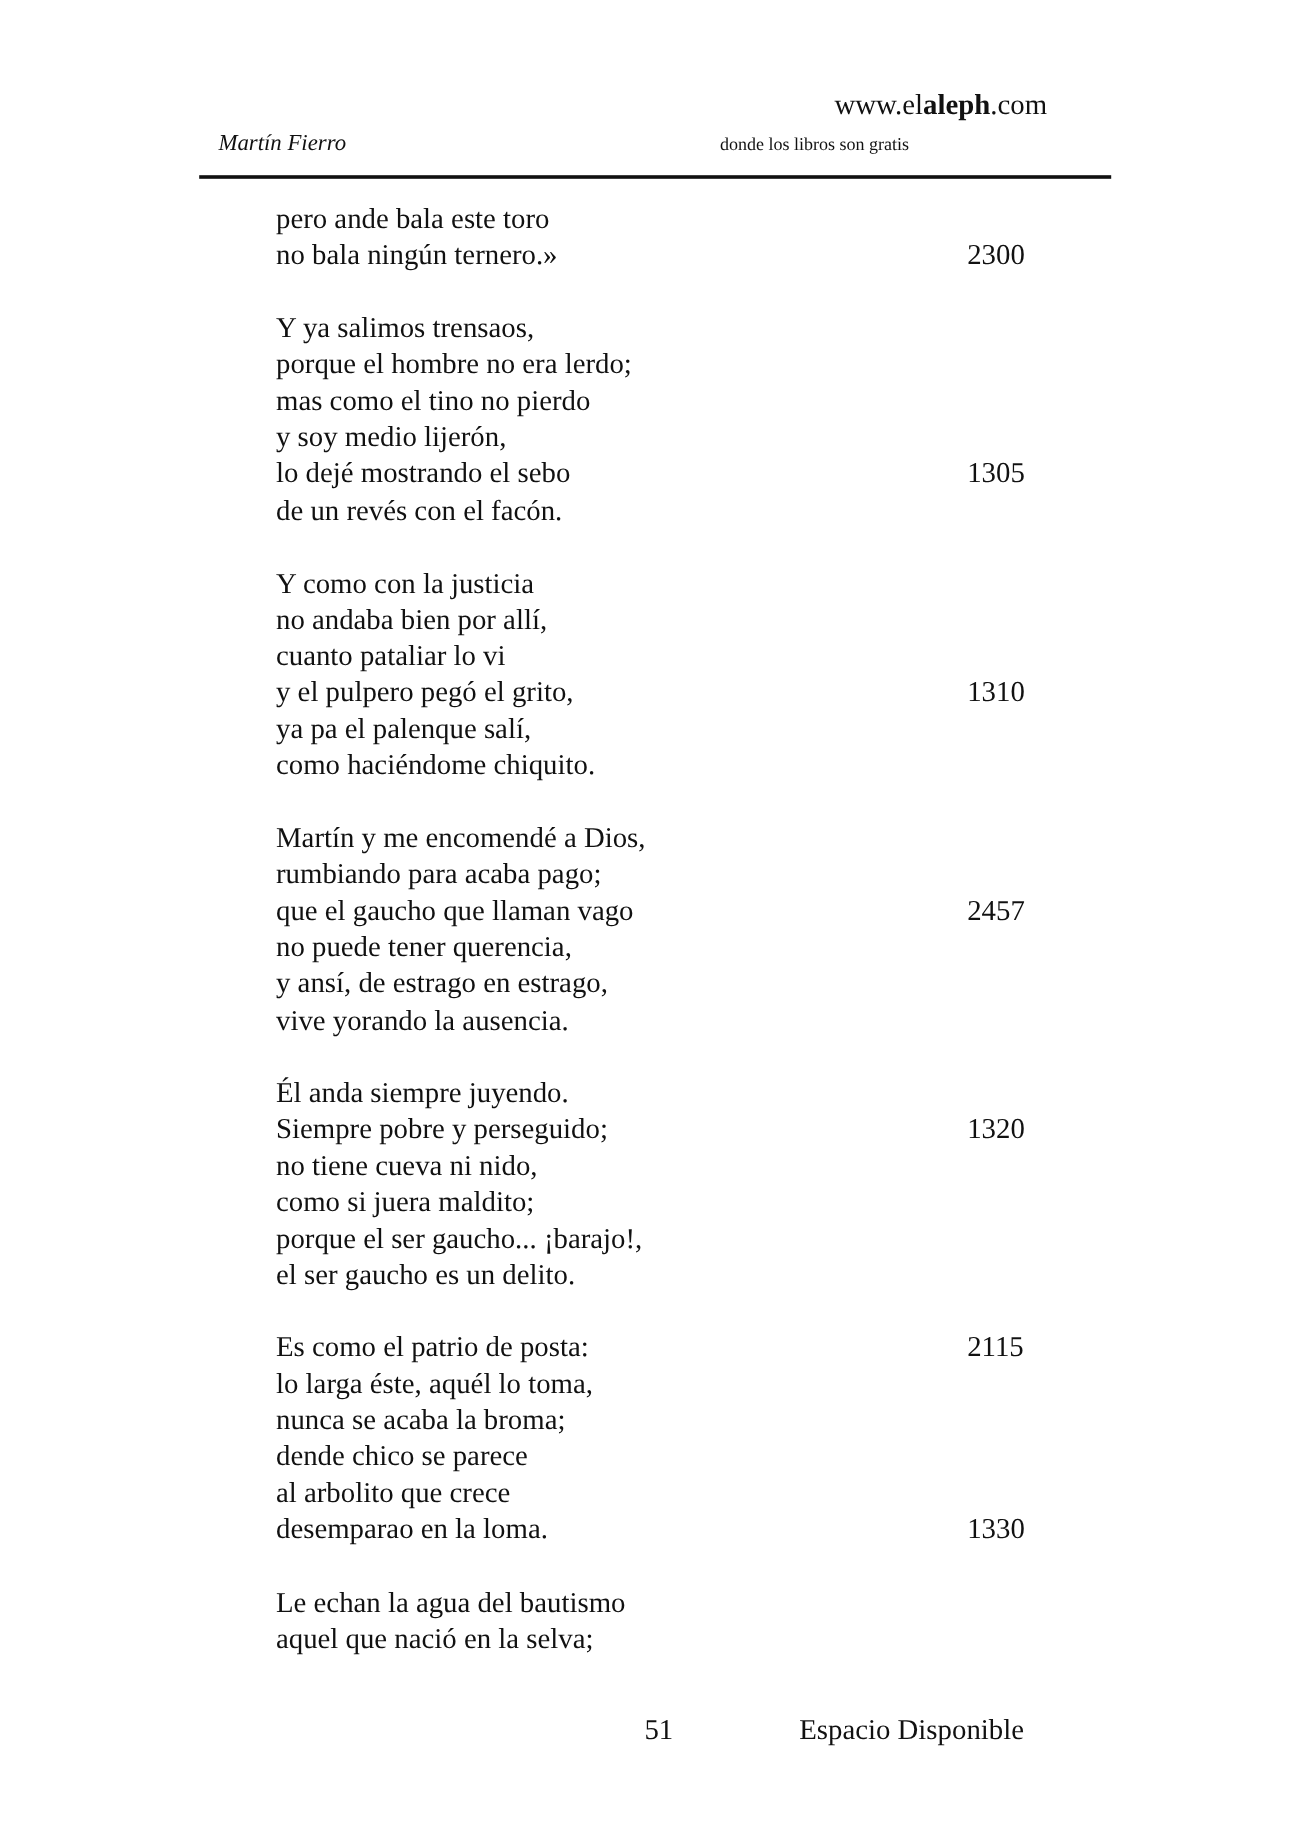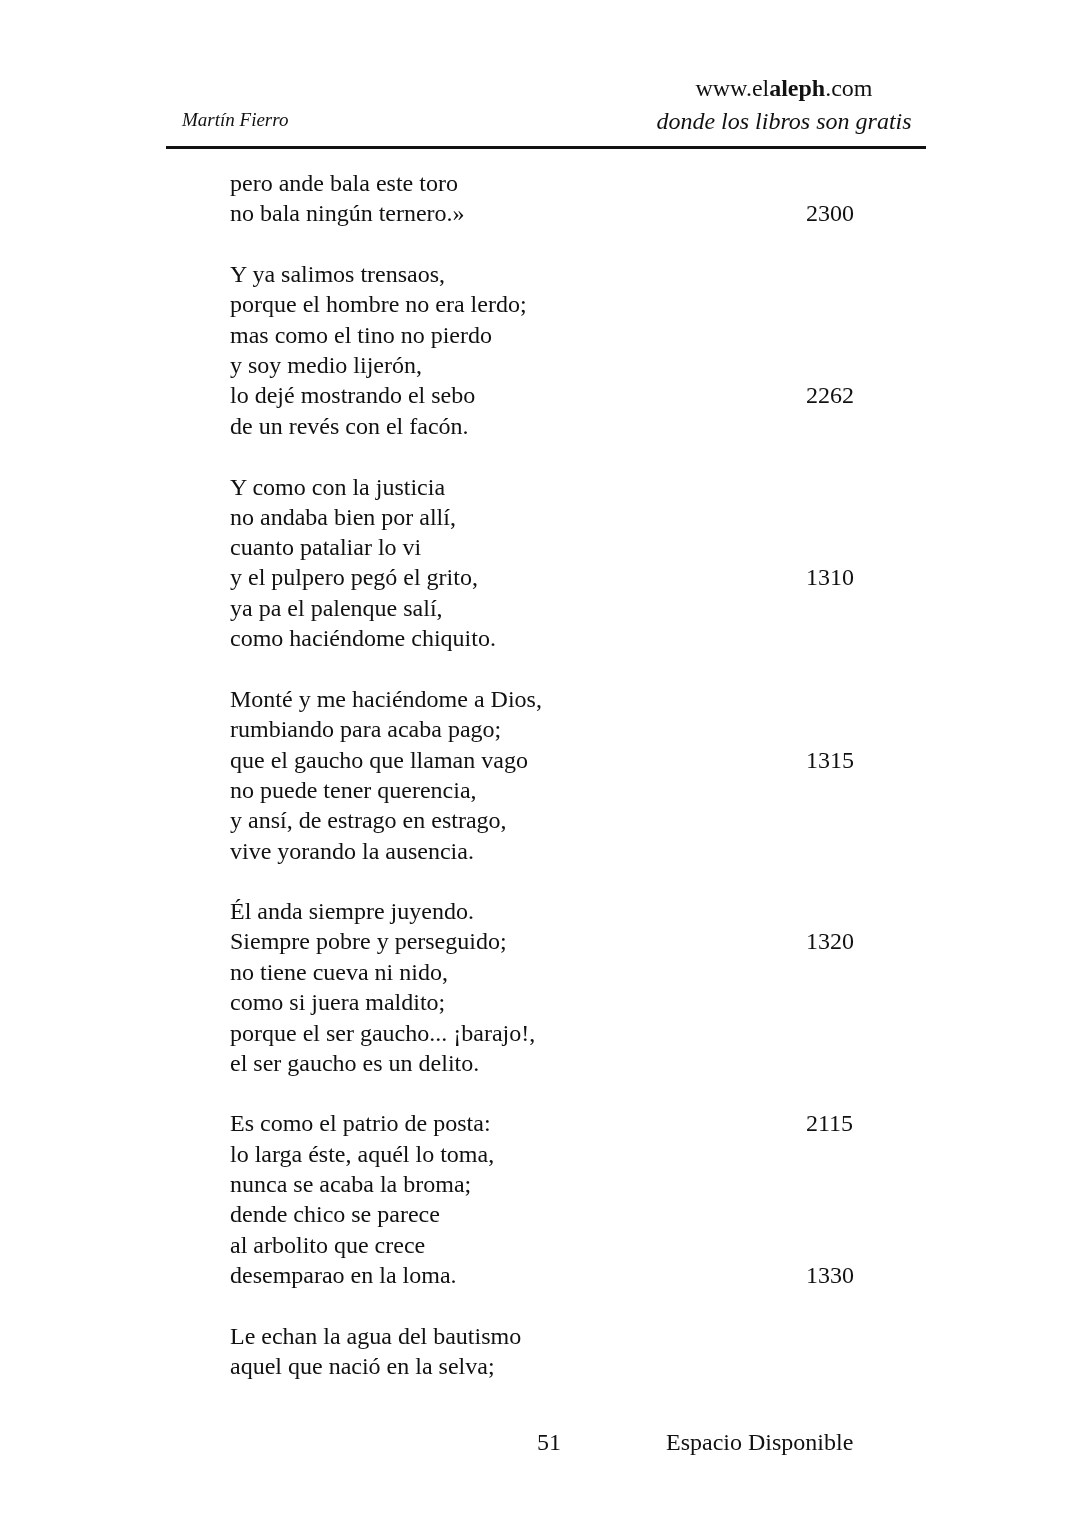--- a/index.html
+++ b/index.html
@@ -1,21 +1,21 @@
 <!DOCTYPE html>
 <html><head>
   <meta charset="utf-8">
   <style>
     html, body { margin: 0; padding: 0; background: #ffffff; }
     body { width: 1080px; height: 1529px; position: relative; overflow: hidden;
            font-family: "Liberation Serif", "DejaVu Serif", serif; color: #111; }
     .hdr-title { position: absolute; left: 182px; top: 105px; font-size: 19px; font-style: italic; line-height: 30px; }
     .hdr-site { position: absolute; left: 600px; width: 368px; top: 73px; text-align: center; font-size: 24px; line-height: 30px; }
     .hdr-site b { font-weight: bold; }
-    .hdr-tag { position: absolute; left: 600px; width: 368px; top: 109px; text-align: center; font-size: 24px; line-height: 24px; font-style: italic; }
+    .hdr-tag { position: absolute; left: 600px; width: 368px; top: 109px; font-size: 15px; line-height: 24px; }
     .rule { position: absolute; left: 166px; width: 760px; top: 146px; height: 3px; background: #111; }
     .verse { position: absolute; left: 182px; font-size: 24px; line-height: 30px; white-space: nowrap; margin-left: 48px; }
     .lnum { position: absolute; left: 806px; font-size: 24px; line-height: 30px; }
     .pnum { position: absolute; left: 537px; top: 1427px; font-size: 24px; line-height: 30px; }
     .footer-note { position: absolute; left: 666px; top: 1427px; font-size: 24px; line-height: 30px; }
   </style>
 </head>
 <body>
 
 <div>
@@ -37,21 +37,21 @@
   <div class="verse" style="top:380px">lo dejé mostrando el sebo</div>
   <div class="verse" style="top:411px">de un revés con el facón.</div>
 
   <div class="verse" style="top:472px">Y como con la justicia</div>
   <div class="verse" style="top:502px">no andaba bien por allí,</div>
   <div class="verse" style="top:532px">cuanto pataliar lo vi</div>
   <div class="verse" style="top:562px">y el pulpero pegó el grito,</div>
   <div class="verse" style="top:593px">ya pa el palenque salí,</div>
   <div class="verse" style="top:623px">como haciéndome chiquito.</div>
 
-  <div class="verse" style="top:684px">Monté y me haciéndome a Dios,</div>
+  <div class="verse" style="top:684px">Martín y me encomendé a Dios,</div>
   <div class="verse" style="top:714px">rumbiando para acaba pago;</div>
   <div class="verse" style="top:745px">que el gaucho que llaman vago</div>
   <div class="verse" style="top:775px">no puede tener querencia,</div>
   <div class="verse" style="top:805px">y ansí, de estrago en estrago,</div>
   <div class="verse" style="top:836px">vive yorando la ausencia.</div>
 
   <div class="verse" style="top:896px">Él anda siempre juyendo.</div>
   <div class="verse" style="top:926px">Siempre pobre y perseguido;</div>
   <div class="verse" style="top:957px">no tiene cueva ni nido,</div>
   <div class="verse" style="top:987px">como si juera maldito;</div>
@@ -64,23 +64,23 @@
   <div class="verse" style="top:1199px">dende chico se parece</div>
   <div class="verse" style="top:1230px">al arbolito que crece</div>
   <div class="verse" style="top:1260px">desemparao en la loma.</div>
 
   <div class="verse" style="top:1321px">Le echan la agua del bautismo</div>
   <div class="verse" style="top:1351px">aquel que nació en la selva;</div>
 </div>
 
 <div>
   <div class="lnum" style="top:198px">2300</div>
-  <div class="lnum" style="top:380px">2262</div>
+  <div class="lnum" style="top:380px">1305</div>
   <div class="lnum" style="top:562px">1310</div>
-  <div class="lnum" style="top:745px">1315</div>
+  <div class="lnum" style="top:745px">2457</div>
   <div class="lnum" style="top:926px">1320</div>
   <div class="lnum" style="top:1108px">2115</div>
   <div class="lnum" style="top:1260px">1330</div>
 </div>
 
 <div>
   <div class="pnum">51</div>
   <div class="footer-note">Espacio Disponible</div>
 </div>
 

